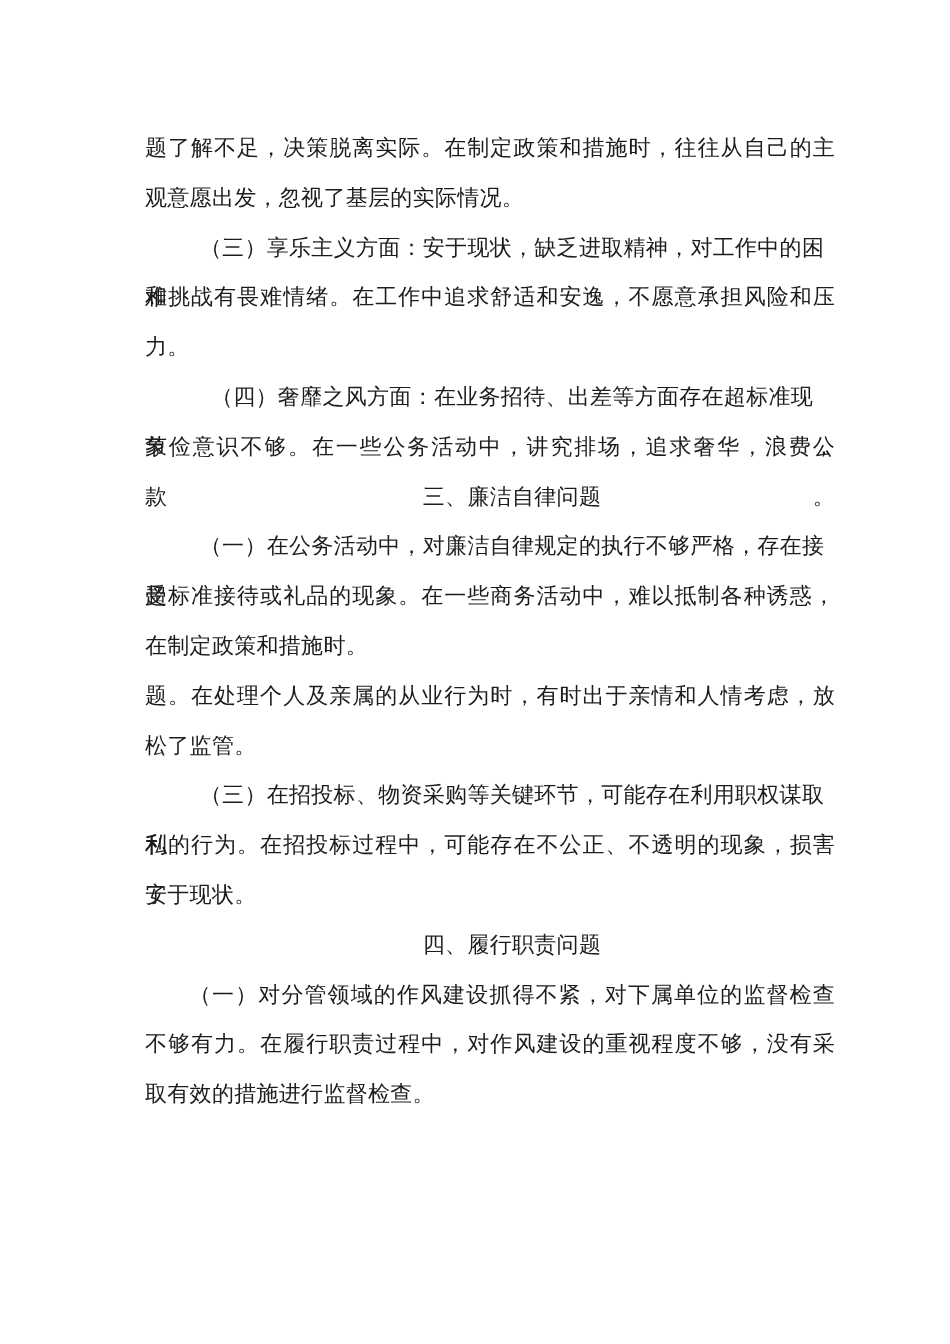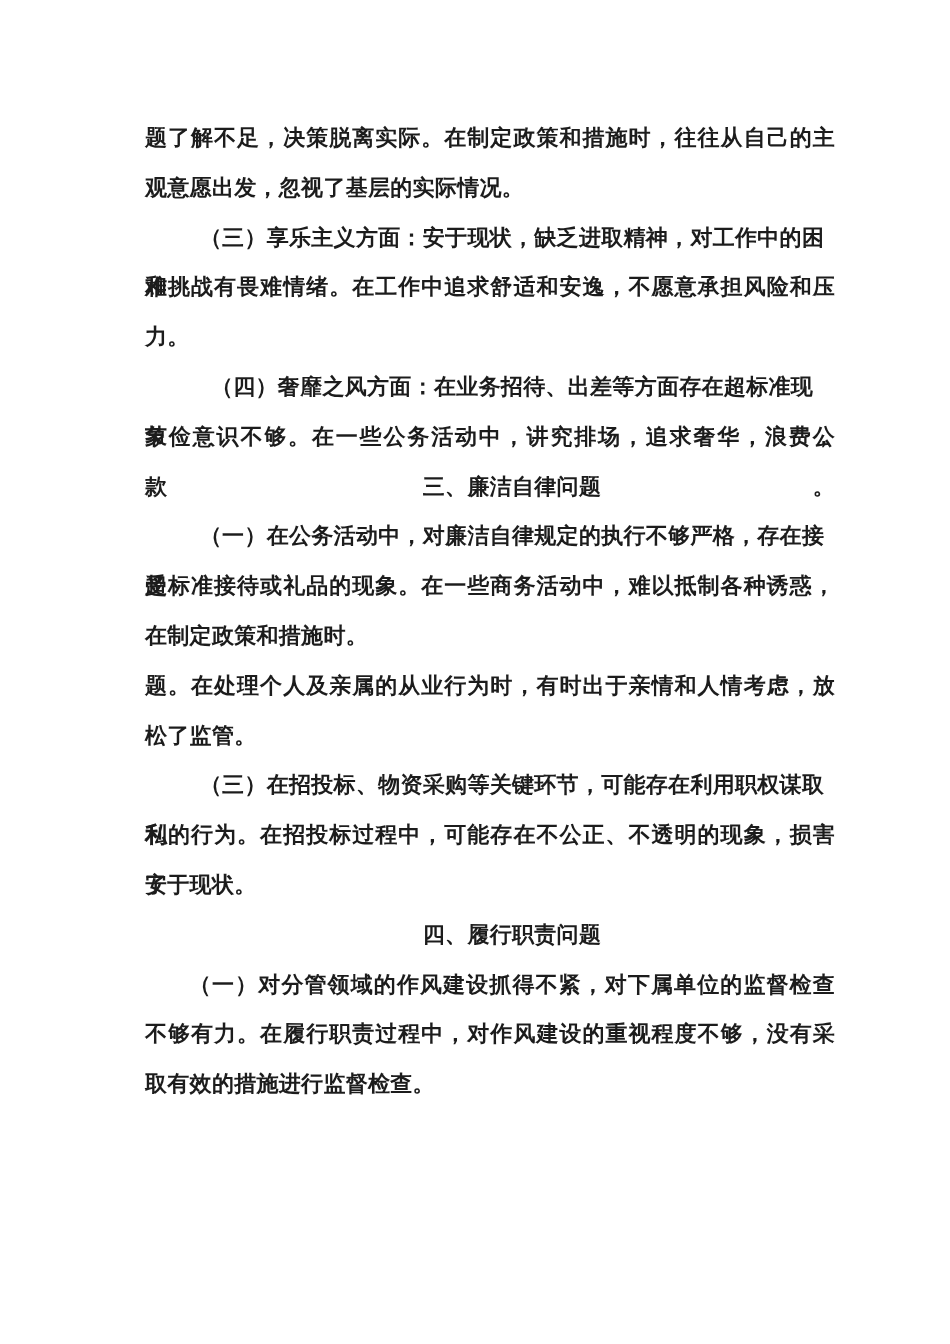--- a/index.html
+++ b/index.html
@@ -10,25 +10,24 @@
   .page {
     position: relative;
     width: 950px;
     height: 1344px;
     background: #ffffff;
     overflow: hidden;
     font-family: "Liberation Serif", "DejaVu Serif", serif;
   }
   .content {
     position: absolute;
-    top: 113px;
+    top: 123px;
     left: 145px;
     width: 690px;
     color: #1c1c1c;
-    font-weight: bold;
   }
   .line {
     height: 49.8px;
     line-height: 49.8px;
     font-size: 22px;
     white-space: nowrap;
     text-align: left;
     letter-spacing: 0.3px;
   }
   .line.full {

